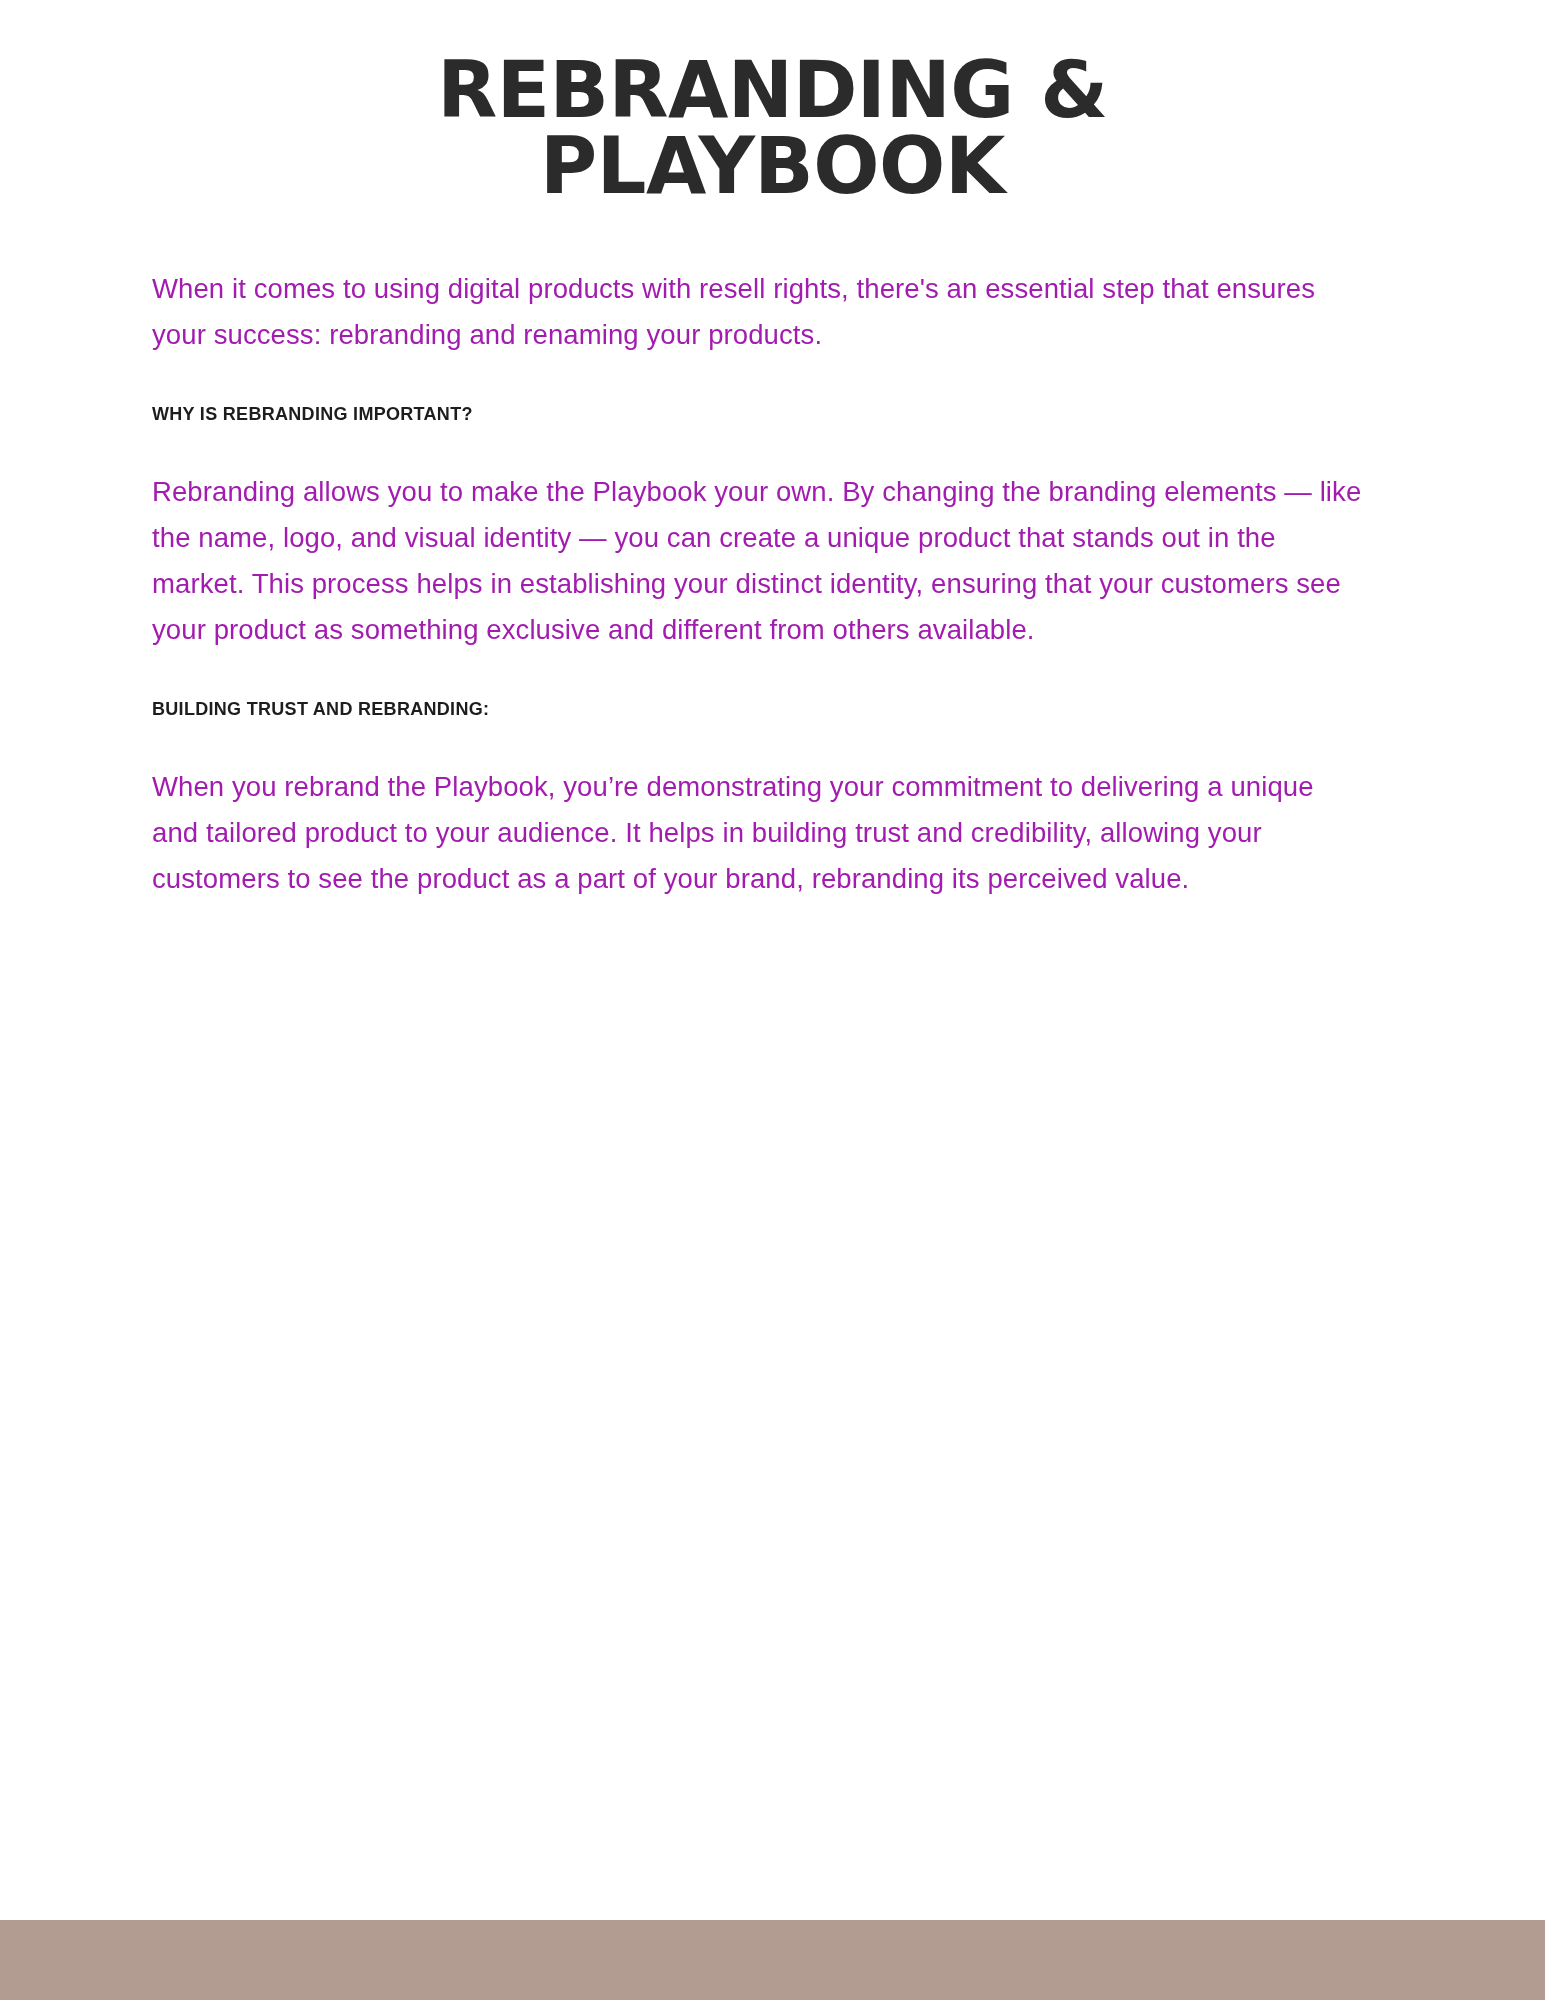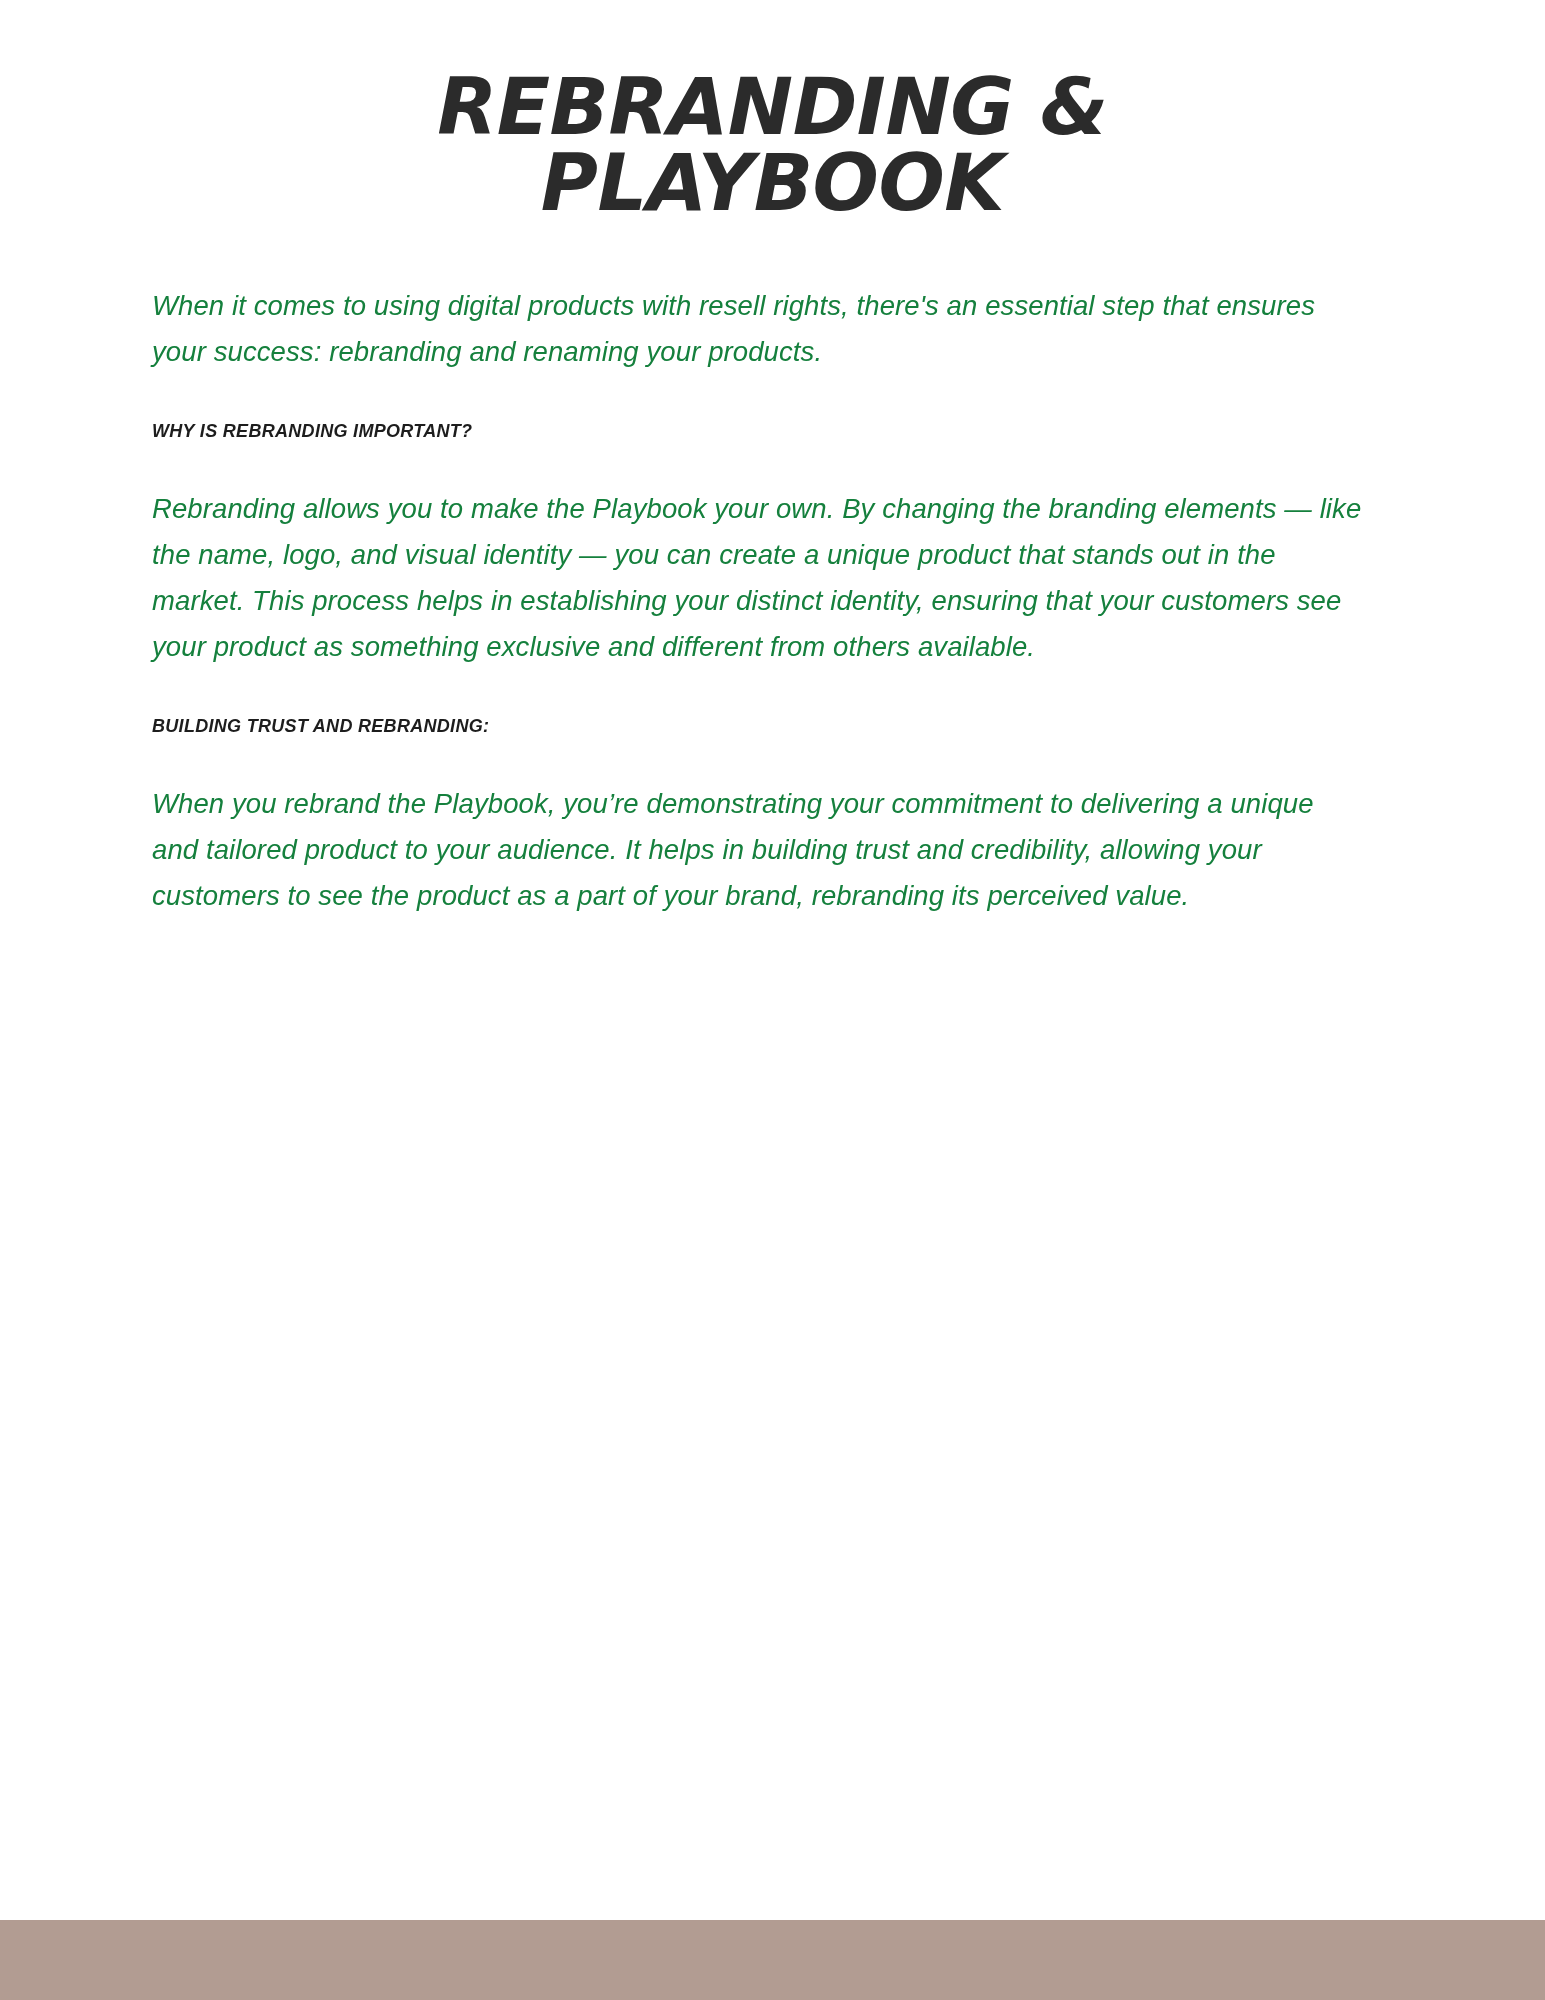--- a/index.html
+++ b/index.html
@@ -16,44 +16,43 @@
   }
   .page {
     position: absolute;
     inset: 0;
     background: #ffffff;
     display: flex;
     flex-direction: column;
   }
   .content {
     flex: 1 1 auto;
-    padding: 70px 152px 0 152px;
+    padding: 53px 152px 0 152px;
     box-sizing: border-box;
-    font-style: italic;
   }
   .doc-title {
     font-family: "DejaVu Sans", sans-serif;
     font-weight: 700;
     font-size: 78px;
     line-height: 0.97;
     letter-spacing: -0.5px;
     color: #2b2b2b;
     text-align: center;
     margin: 0 0 62px 0;
     padding: 0 40px;
   }
   .doc-title .line {
     display: block;
     white-space: nowrap;
   }
   p.body-text {
     font-family: "Liberation Sans", sans-serif;
     font-size: 27.5px;
     line-height: 1.67;
-    color: #15803d;
+    color: #a21caf;
     margin: 0 0 46px 0;
     max-width: 1215px;
     letter-spacing: 0.1px;
   }
   h2.section-heading {
     font-family: "Liberation Sans", sans-serif;
     font-size: 18px;
     font-weight: 700;
     letter-spacing: 0.3px;
     color: #1d1d1d;

